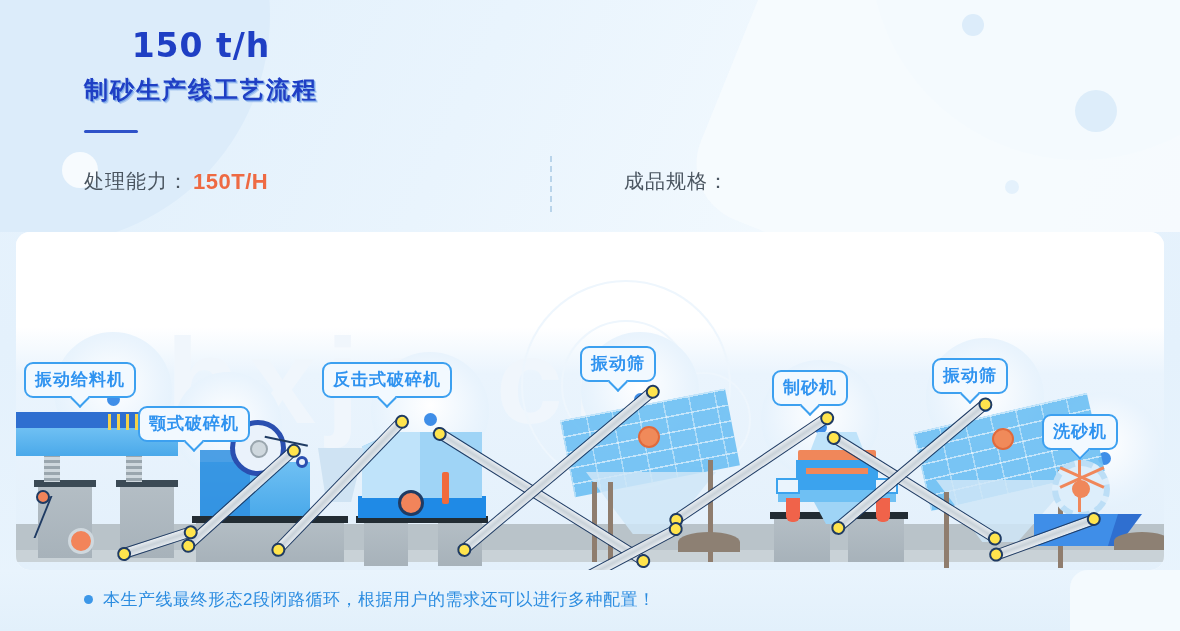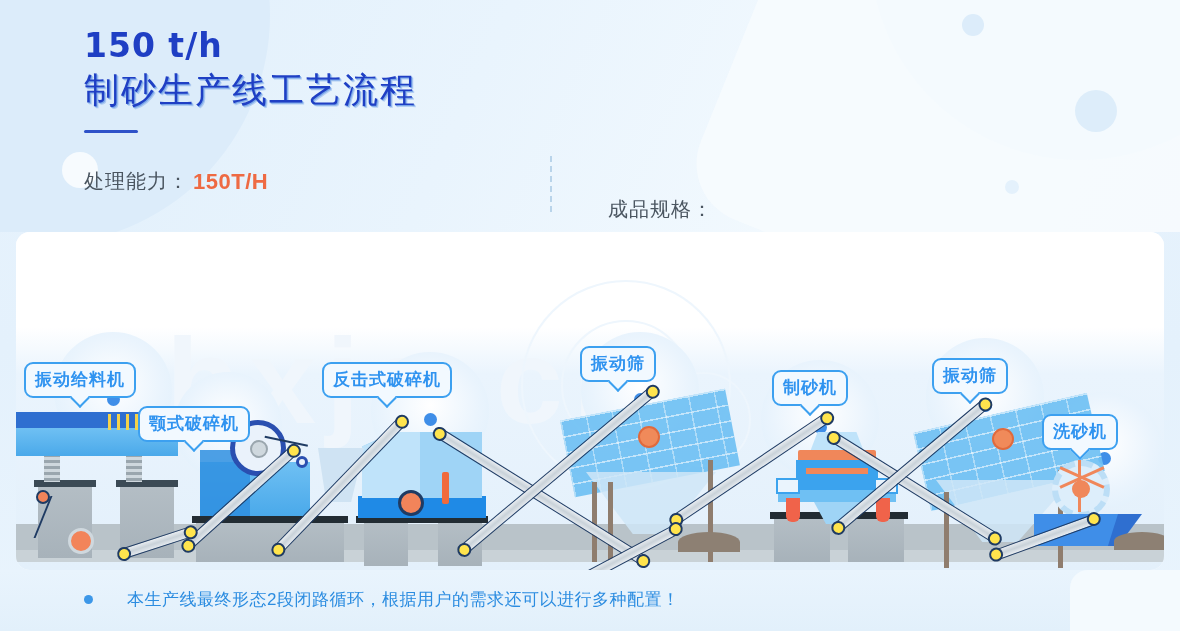--- a/index.html
+++ b/index.html
@@ -19,32 +19,32 @@
   .hdr-circle-big2 { position:absolute; left:870px; top:-260px; width:420px; height:420px;
                      border-radius:50%; background:#f4fafe; }
   .hdr-dot { position:absolute; border-radius:50%; background:#dbebfa; }
   .hdr-dot.d1 { left:62px; top:152px; width:36px; height:36px; background:#f7fbfe;}
   .hdr-dot.d2 { left:962px; top:14px; width:22px; height:22px; background:#dcecfa;}
   .hdr-dot.d3 { left:1075px; top:90px; width:42px; height:42px; background:#ddedfa;}
   .hdr-dot.d4 { left:1005px; top:180px; width:14px; height:14px; background:#e4f1fc;}
   .hdr-swoosh { position:absolute; left:740px; top:-120px; width:520px; height:430px;
                 background:#f6fbfe; transform:rotate(22deg); border-radius:60px; opacity:.9;}
 
-  .title-wrap { position:absolute; left:84px; top:26px; }
+  .title-wrap { position:absolute; left:84px; top:26px;text-align:center; }
   .title-1 { font-size:33px; font-weight:bold; color:#1f3fc4; letter-spacing:1px;
              line-height:40px; font-family:"DejaVu Sans","Liberation Sans",sans-serif; }
-  .title-2 { font-size:35px; font-weight:normal; color:#1f3fc4; letter-spacing:2px;
+  .title-2 { font-size:24px; font-weight:bold; color:#1f3fc4; letter-spacing:2px;
              line-height:44px; margin-top:2px;
              text-shadow: 1px 1px 0 #7aa7e8, 2px 2px 0 rgba(120,165,230,.45); }
   .title-rule { width:54px; height:3px; background:#2f52c8; margin-top:18px; border-radius:2px; }
 
   .specs { position:absolute; left:84px; top:168px; width:1060px; height:34px; }
   .spec { position:absolute; display:flex; align-items:flex-end; white-space:nowrap; }
   .spec.s1 { left:0px; top:0px; }
-  .spec.s2 { left:524px; top:0px;margin-top:28px; }
+  .spec.s2 { left:540px; top:0px; }
   .spec-label { font-size:20px; color:#4a5560; letter-spacing:1px; }
   .spec-value { font-size:22px; color:#ee6a43; font-weight:bold; margin-left:4px; letter-spacing:.5px;}
   .spec-div { position:absolute; left:466px; top:-12px; width:0; height:56px;
               border-left:2px dashed #b9d4ea; }
 
   
   .panel { position:absolute; left:16px; top:232px; width:1148px; height:338px;
            background:#ffffff; border-radius:14px; overflow:hidden; }
 
   .badge { position:absolute; left:16px; top:228px; width:178px; height:56px;
@@ -91,21 +91,21 @@
           border-top:1.6px solid #1f3b63; border-bottom:1.6px solid #1f3b63; z-index:3;}
   .belt .pulley { position:absolute; top:50%; width:14px; height:14px; margin-top:-7px;
                   border-radius:50%; background:#ffe44d; border:2px solid #1f3b63; }
   .belt .pulley.a { left:-7px; }
   .belt .pulley.b { right:-7px; }
 
   .pole { position:absolute; width:5px; background:#8f7d6e; }
 
   .pile { position:absolute; border-radius:50% 50% 0 0; background:#8d8073; }
 
-  .footer-note { position:absolute; left:84px; top:588px; display:flex; align-items:center;gap:24px; }
+  .footer-note { position:absolute; left:84px; top:588px; display:flex; align-items:center; }
   .footer-dot { width:9px; height:9px; border-radius:50%; background:#3c97e8; margin-right:10px;}
   .footer-text { font-size:17px; color:#2b8ce0; letter-spacing:.5px; }
   .footer-bg { position:absolute; left:0; top:570px; width:1180px; height:61px;
                background:linear-gradient(180deg,#e9f4fd 0%, #e2f0fb 100%); }
   .footer-bg2 { position:absolute; left:1070px; top:570px; width:110px; height:61px;
                 background:#f4fafe; border-radius:18px 0 0 0; }
 </style>
 </head>
 <body>
 

